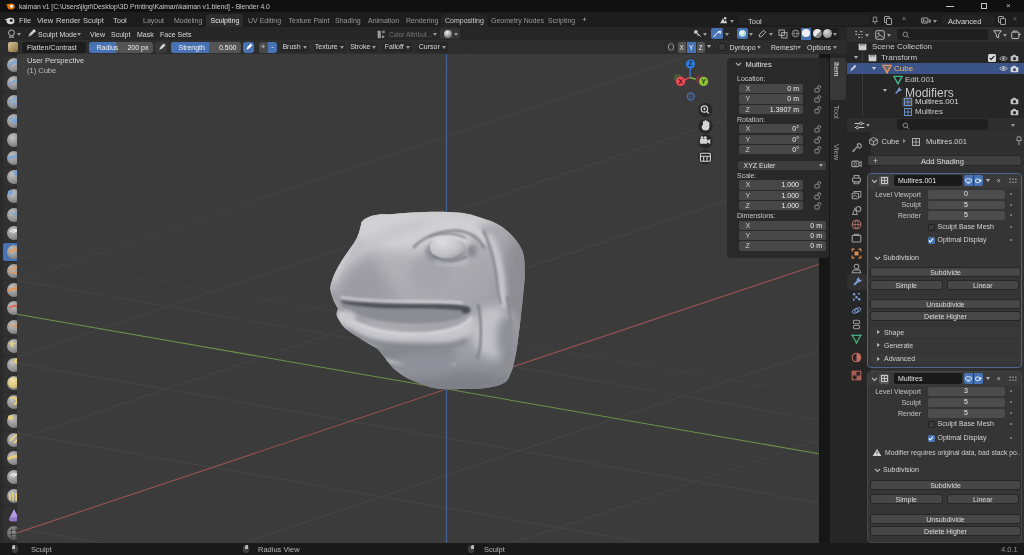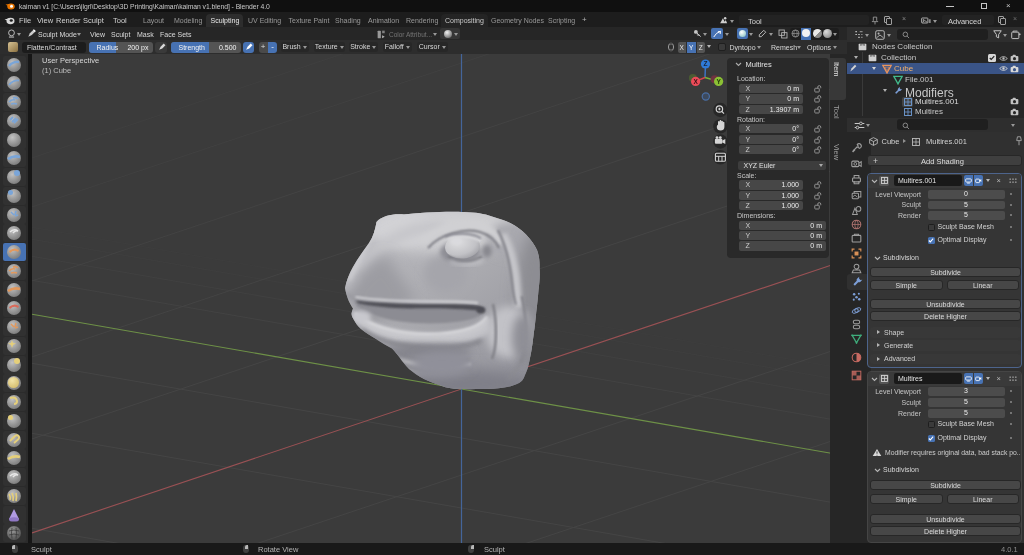--- a/index.html
+++ b/index.html
@@ -333,21 +333,21 @@
           <ellipse cx="7" cy="11.4" rx="5" ry="2.2" fill="#8f77c4"></ellipse>
         </svg>
 </div>
 <div class="tcell" style="top:470.2px;">
 <div class="ticon" style="background:radial-gradient(circle at 38% 32%, #9a9a9a, #5f5f5f 62%, #474747)"></div>
         <svg class="abs" style="left:4px;top:2px" width="14" height="14" viewBox="0 0 14 14">
           <path d="M2,5 Q7,3 12,5 M2,9 Q7,7 12,9 M5,2 Q4,7 5,12.5 M9,2 Q10,7 9,12.5" stroke="#3a3a3a" stroke-width="0.8" fill="none"></path>
         </svg>
 </div>
 </div>
-<div class="abs" id="viewport" style="left:32px;top:54px;width:802px;height:454px;background:#fdba74">
+<div class="abs" id="viewport" style="left:17px;top:54px;width:802px;height:454px;background:#fdba74">
 <svg class="abs" style="left:0;top:0" width="802" height="489" viewBox="28 54 802 489">
 <defs>
 <linearGradient id="hg" x1="0.1" y1="0" x2="0.9" y2="1">
             <stop offset="0" stop-color="#bdbdc2"></stop>
             <stop offset="0.5" stop-color="#a9a9ae"></stop>
             <stop offset="1" stop-color="#92929a"></stop>
           </linearGradient>
 <radialGradient id="eg" cx="0.38" cy="0.3" r="0.95">
             <stop offset="0" stop-color="#dedee0"></stop>
             <stop offset="0.55" stop-color="#c2c2c6"></stop>
@@ -590,28 +590,28 @@
         <rect x="1" y="3" width="10" height="9" rx="1" fill="none" stroke="#c9c9c9" stroke-width="1.3"></rect>
         <path d="M3,3 V1.5 H9 M11,6 h2.5 M12.2,4.8 v2.5" stroke="#c9c9c9" stroke-width="1.2" fill="none"></path>
       </svg>
 <div class="abs" style="left:0;top:14.5px;width:177px;height:76px;background:#262626"></div>
 <div class="abs" style="left:15px;top:25px;width:1px;height:64px;background:#3a3a3a"></div>
 <svg class="abs" style="left:11px;top:15.5px" width="9" height="8" viewBox="0 0 14 12">
         <rect x="1" y="1" width="12" height="10" rx="1" fill="#cfcfcf"></rect>
         <rect x="4" y="1" width="6" height="3.2" fill="#262626"></rect>
         <rect x="5" y="1.8" width="4" height="2.4" fill="#cfcfcf"></rect>
       </svg>
-<div class="txt" style="left:25px;top:15px;font-size:8px;color:#c8c8c8">Nodes Collection</div>
+<div class="txt" style="left:25px;top:15px;font-size:8px;color:#c8c8c8">Scene Collection</div>
 <div class="chevd" style="left:7px;top:29px;border-top-color:#b0b0b0"></div>
 <svg class="abs" style="left:21px;top:26.5px" width="9" height="8" viewBox="0 0 14 12">
         <rect x="1" y="1" width="12" height="10" rx="1" fill="#cfcfcf"></rect>
         <rect x="4" y="1" width="6" height="3.2" fill="#262626"></rect>
         <rect x="5" y="1.8" width="4" height="2.4" fill="#cfcfcf"></rect>
       </svg>
-<div class="txt" style="left:34px;top:26px;font-size:8px;color:#c8c8c8">Collection</div>
+<div class="txt" style="left:34px;top:26px;font-size:8px;color:#c8c8c8">Transform</div>
 <div class="abs" style="left:141px;top:27px;width:7.5px;height:7.5px;background:#d6d6d6;border-radius:1.5px"></div>
       <svg class="abs" style="left:142px;top:28px" width="6" height="6" viewBox="0 0 8 8">
         <path d="M1,4 L3,6 L7,1.5" stroke="#222" stroke-width="1.6" fill="none"></path>
       </svg>
 <svg class="abs" style="left:152px;top:27.5px" width="9" height="7" viewBox="0 0 14 10">
         <path d="M1,5 Q7,-1 13,5 Q7,11 1,5 Z" fill="none" stroke="#c2c2c2" stroke-width="1.3"></path>
         <circle cx="7" cy="5" r="1.8" fill="#c2c2c2"></circle>
       </svg>
 <svg class="abs" style="left:163px;top:27px" width="9" height="8" viewBox="0 0 14 12">
         <rect x="1" y="3" width="12" height="8" rx="1.5" fill="#c2c2c2"></rect>
@@ -633,21 +633,21 @@
         <circle cx="7" cy="5" r="1.8" fill="#d8d8d8"></circle>
       </svg>
 <svg class="abs" style="left:163px;top:37.5px" width="9" height="8" viewBox="0 0 14 12">
         <rect x="1" y="3" width="12" height="8" rx="1.5" fill="#d8d8d8"></rect>
         <rect x="4" y="1" width="5" height="3" rx="1" fill="#d8d8d8"></rect>
         <circle cx="7" cy="7" r="2.4" fill="#3a5487"></circle>
       </svg>
 <svg class="abs" style="left:46px;top:47.5px" width="10" height="10" viewBox="0 0 14 14">
         <path d="M1.2,2 L12.8,2 L7,12.5 Z" fill="none" stroke="#42b98c" stroke-width="1.8"></path>
       </svg>
-<div class="txt" style="left:58px;top:47.5px;font-size:8px;color:#c8c8c8">File.001</div>
+<div class="txt" style="left:58px;top:47.5px;font-size:8px;color:#c8c8c8">Edit.001</div>
 <div class="chevd" style="left:36px;top:62px;border-top-color:#b0b0b0"></div>
 <svg class="abs" style="left:46px;top:58.5px" width="10" height="10" viewBox="0 0 14 14">
         <g transform="rotate(45 7 7)">
           <path d="M4.6,1 L4.6,4.3 C4.6,5.3 5.4,5.8 5.9,6.1 L5.9,11.3 A1.5,1.5 0 0 0 8.1,11.3 L8.1,6.1 C8.6,5.8 9.4,5.3 9.4,4.3 L9.4,1 L8,2.6 L6,2.6 Z" fill="#7c9ed6"></path>
         </g>
       </svg>
 <div class="txt" style="left:58px;top:58.5px;font-size:12px;color:#c8c8c8">Modifiers</div>
 <div class="abs" style="left:55px;top:69.5px;width:11px;height:10px;background:#434343;border-radius:2px"></div>
 <svg class="abs" style="left:56.5px;top:70.5px" width="8" height="8" viewBox="0 0 12 12">
         <rect x="0.8" y="0.8" width="10.4" height="10.4" fill="none" stroke="#6f9bd2" stroke-width="1.4"></rect>
@@ -912,19 +912,19 @@
 </div>
 </div>
 <div class="abs" style="left:0;top:543px;width:1024px;height:12px;background:#191919">
 <div class="mouse" style="left:12px">
         <i style="left:0;top:0"></i>
       </div>
 <div class="txt stxt" style="left:31px">Sculpt</div>
 <div class="mouse" style="left:243px">
         <i style="left:1.5px;top:0;width:3px"></i>
       </div>
-<div class="txt stxt" style="left:258px">Rotate View</div>
+<div class="txt stxt" style="left:258px">Radius View</div>
 <div class="mouse" style="left:468px">
         <i style="right:0;top:0"></i>
       </div>
 <div class="txt stxt" style="left:484px">Sculpt</div>
 <div class="txt" style="left:1001px;top:2px;font-size:7.5px;color:#8f8f8f">4.0.1</div>
 </div>
 </div>
 </body></html>

